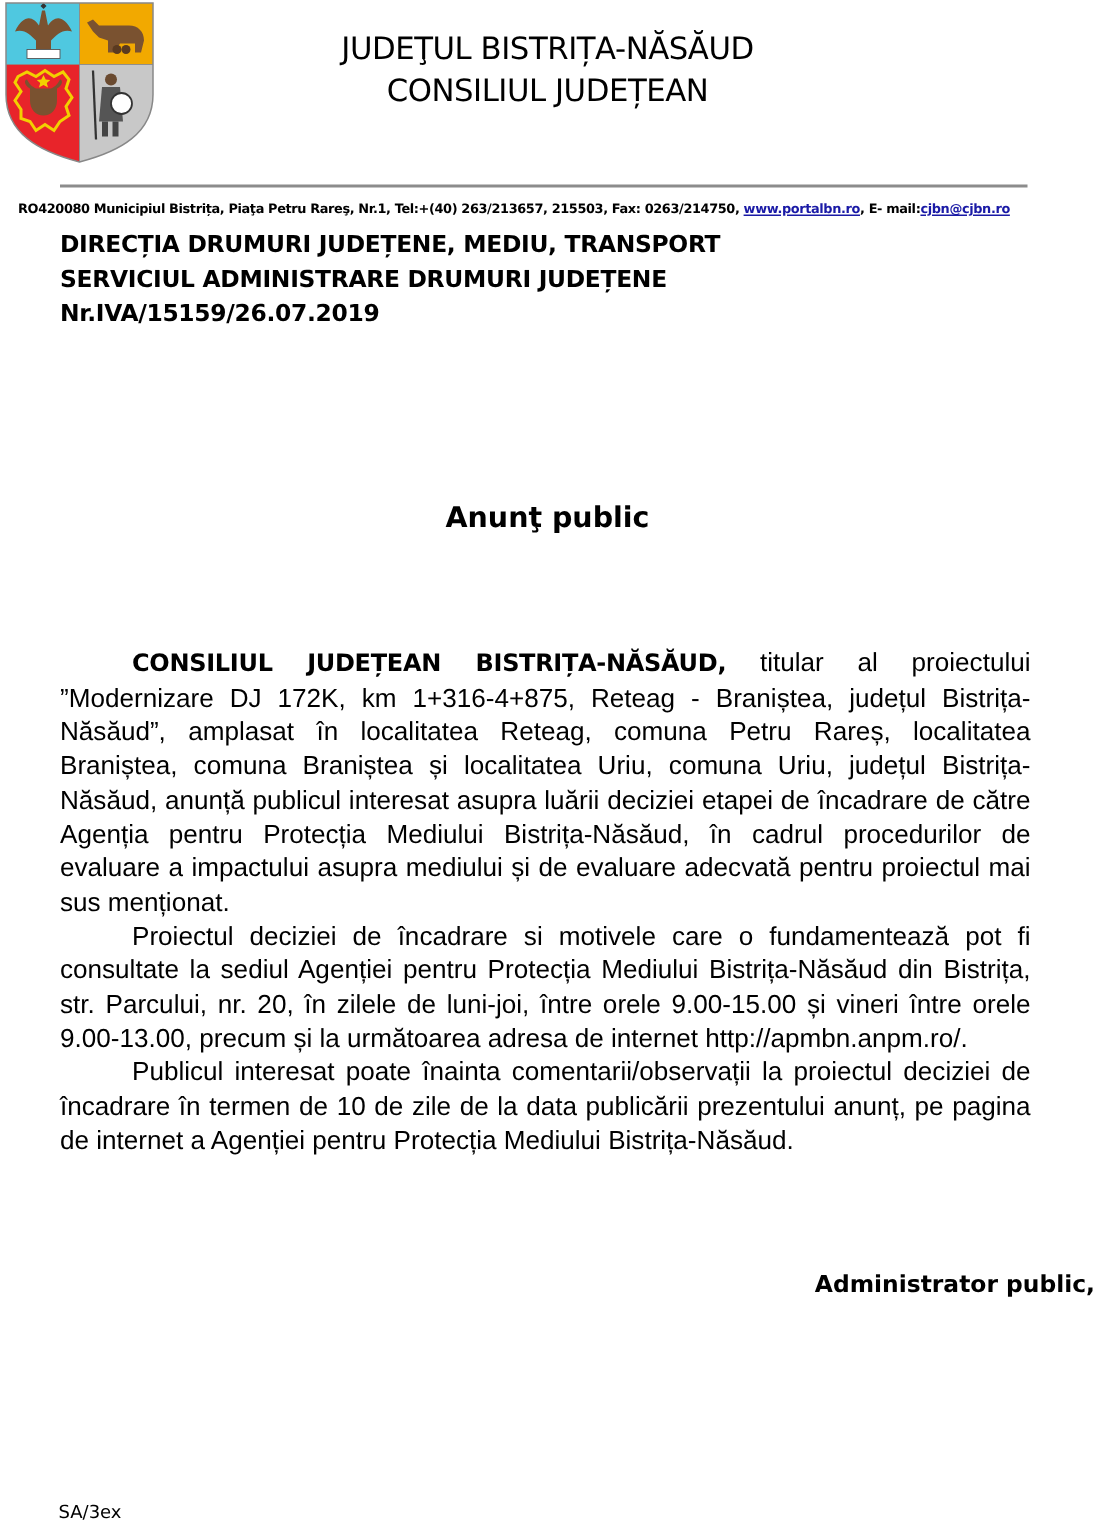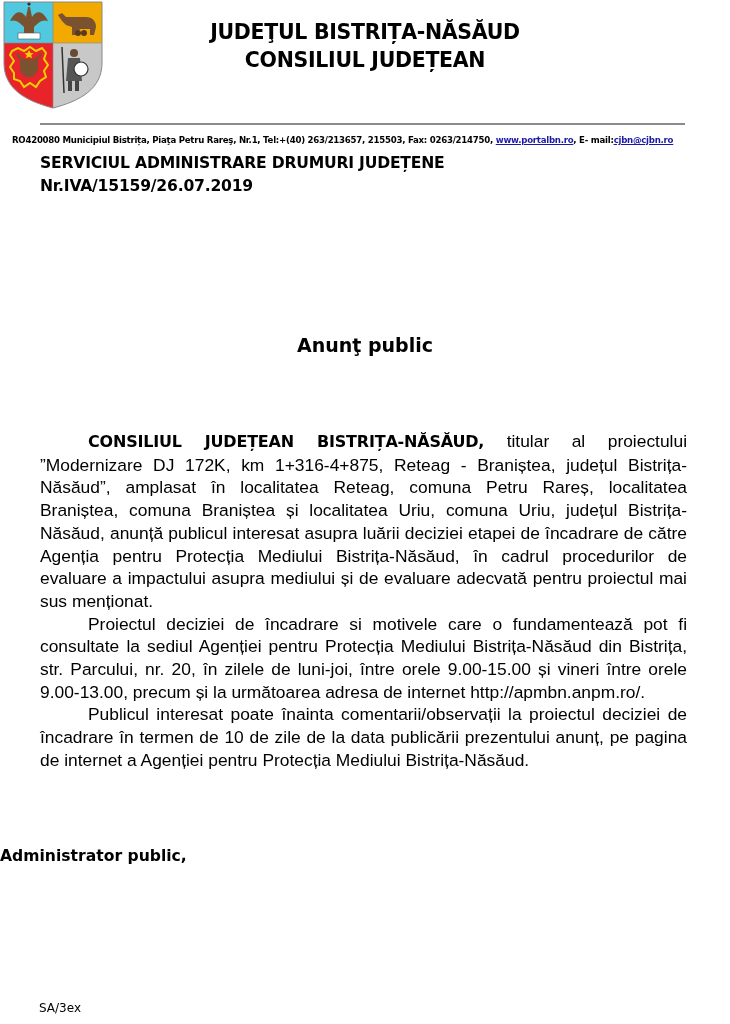--- a/index.html
+++ b/index.html
@@ -14,21 +14,21 @@
       position: absolute;
       left: 2px; top: 1px;
       width: 102px; height: 108px;
     }
     .header-titles {
       position: absolute;
       left: 150px; top: 18px;
       width: 430px;
       text-align: center;
       font-family: "DejaVu Sans", sans-serif;
-      font-weight: bold;
+      font-weight: normal;
       font-size: 20.5px;
       line-height: 28px;
       letter-spacing: -0.3px;
     }
     .separator {
       position: absolute;
       left: 40px; top: 123px;
       width: 645px; height: 0;
       border-top: 2px solid #8c8c8c;
     }
@@ -80,21 +80,21 @@
     .body-text .lead {
       font-family: "DejaVu Sans", sans-serif;
       font-weight: bold;
       font-size: 16px;
       letter-spacing: -0.2px;
     }
     .signature {
       position: absolute;
       left: 0; top: 845px;
       width: 730px;
-      text-align: left;
+      text-align: right;
       font-family: "DejaVu Sans", sans-serif;
       font-weight: bold;
       font-size: 15.6px;
       line-height: 23px;
     }
     .footer-ref {
       position: absolute;
       left: 39px; top: 1001px;
       font-family: "DejaVu Sans", sans-serif;
       font-size: 12px;
@@ -154,20 +154,21 @@
   <div>CONSILIUL JUDEȚEAN</div>
 </div>
 
 <div class="separator"></div>
 
 <div class="contact-line">
   <span>RO420080 Municipiul Bistrița, Piaţa Petru Rareş, Nr.1, Tel:+(40) 263/213657, 215503, Fax: 0263/214750, </span><a>www.portalbn.ro</a><span>, E- mail:</span><a>cjbn@cjbn.ro</a>
 </div>
 
 <div class="dept">
+  <div>DIRECȚIA DRUMURI JUDEȚENE, MEDIU, TRANSPORT</div>
   <div>SERVICIUL ADMINISTRARE DRUMURI JUDEȚENE</div>
   <div>Nr.IVA/15159/26.07.2019</div>
 </div>
 
 <div class="notice-title">Anunţ public</div>
 
 <div class="body-text">
   <p><span class="lead">CONSILIUL JUDEȚEAN BISTRIȚA-NĂSĂUD,</span><span> titular al proiectului ”Modernizare DJ 172K, km 1+316-4+875, Reteag - Braniștea, județul Bistrița-Năsăud”, amplasat în localitatea Reteag, comuna Petru Rareș, localitatea Braniștea, comuna Braniștea și localitatea Uriu, comuna Uriu, județul Bistrița-Năsăud, anunță publicul interesat asupra luării deciziei etapei de încadrare de către Agenția pentru Protecția Mediului Bistrița-Năsăud, în cadrul procedurilor de evaluare a impactului asupra mediului și de evaluare adecvată pentru proiectul mai sus menționat.</span></p>
   <p>Proiectul deciziei de încadrare si motivele care o fundamentează pot fi consultate la sediul Agenției pentru Protecția Mediului Bistrița-Năsăud din Bistrița, str. Parcului, nr. 20, în zilele de luni-joi, între orele 9.00-15.00 și vineri între orele 9.00-13.00, precum și la următoarea adresa de internet http://apmbn.anpm.ro/.</p>
   <p>Publicul interesat poate înainta comentarii/observații la proiectul deciziei de încadrare în termen de 10 de zile de la data publicării prezentului anunț, pe pagina de internet a Agenției pentru Protecția Mediului Bistrița-Năsăud.</p>

